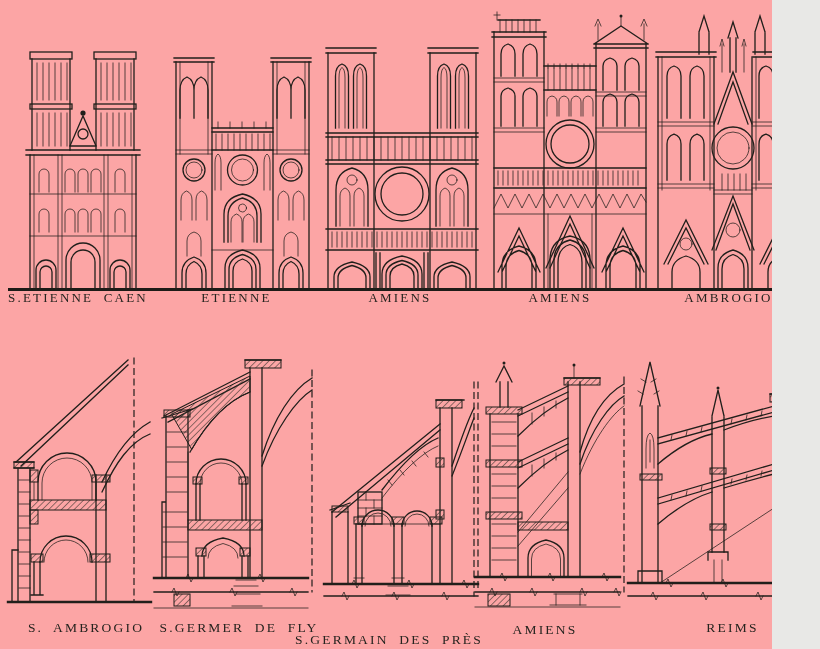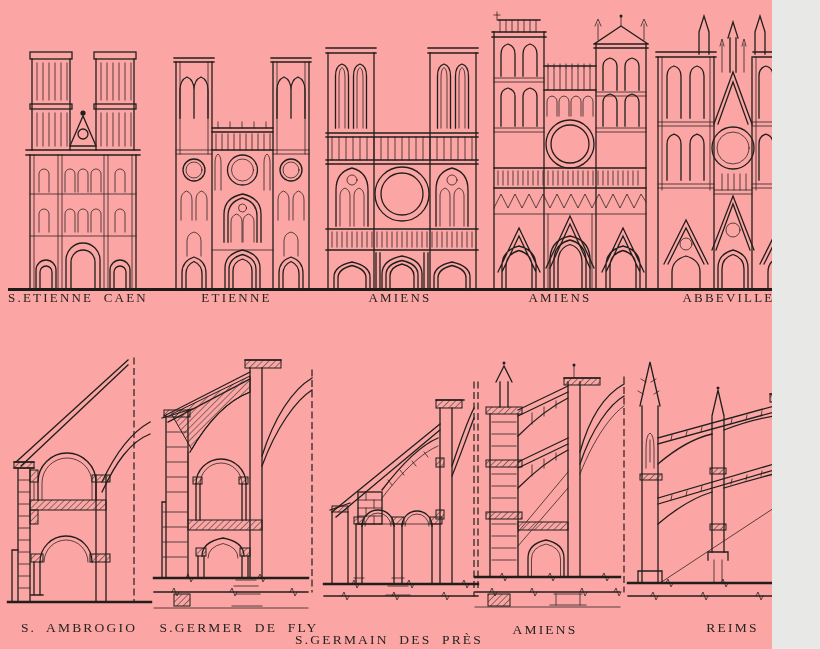--- a/index.html
+++ b/index.html
@@ -160,21 +160,21 @@
       <path d="M60,236L81,182L102,236M64,236L81,190L98,236"></path>
       <circle class="thin" cx="81" cy="216" r="7"></circle>
       <path d="M66,276V254Q66,240 81,236Q96,240 96,254V276M70,276V255Q70,244 81,240.5Q92,244 92,255V276"></path>
       <path d="M12,250L34,206L56,250M16,250L34,214L52,250"></path>
       <circle class="thin" cx="34" cy="230" r="6"></circle>
       <path d="M20,276V258Q20,246 34,242Q48,246 48,258V276"></path>
       <path d="M108,250L130,206L152,250M112,250L130,214L148,250"></path>
       <circle class="thin" cx="130" cy="230" r="6"></circle>
       <path d="M116,276V258Q116,246 130,242Q144,246 144,258V276"></path>
     </svg>
-    <figcaption class="cap" style="margin-left:-6px">ABBEVILLE</figcaption>
+    <figcaption class="cap" style="margin-left:-6px">AMBROGIO</figcaption>
   </figure>
 
   <figure class="fig" style="left:4px;top:350px;width:150px;height:262px">
     <svg class="dwg" viewBox="0 0 150 262">
       <path class="dash" d="M130,8V252"></path>
       <path d="M12,112L124,10M17,116L124,15"></path>
       <rect class="hf" x="10" y="112" width="20" height="6"></rect>
       <path d="M14,118V252M26,118V252M10,112h20M10,118h20"></path>
       <path class="thin" d="M15,130h11M15,142h11M15,154h11M15,166h11M15,178h11M15,190h11M15,202h11M15,214h11M15,226h11M15,238h11"></path>
       <path d="M8,200V252M8,200h6"></path>
@@ -186,21 +186,21 @@
       <path d="M92,125V252M102,125V252"></path>
       <rect class="hf" x="88" y="125" width="18" height="7"></rect>
       <rect class="hf" x="86" y="204" width="20" height="8"></rect>
       <rect class="hf" x="27" y="204" width="12" height="8"></rect>
       <rect class="hf" x="26" y="160" width="8" height="14"></rect>
       <path d="M36,212A26,26 0 0 1 88,212"></path>
       <path class="thin" d="M40,212A22,22 0 0 1 84,212"></path>
       <path d="M30,212V245M36,212V245M27,245h12"></path>
       <path class="bold" d="M4,252H147"></path>
     </svg>
-    <figcaption class="cap big" style="margin-top:8px">S. AMBROGIO</figcaption>
+    <figcaption class="cap big" style="margin-left:7px;margin-top:8px">S. AMBROGIO</figcaption>
   </figure>
 
   <figure class="fig" style="left:150px;top:352px;width:168px;height:262px">
     <svg class="dwg" viewBox="0 0 168 262">
       <path class="dash" d="M162,18V240"></path>
       <rect class="hf" x="95" y="8" width="36" height="8"></rect>
       <path d="M100,16V226M112,16V226M95,8h36"></path>
       <path d="M112,104C124,66 142,38 162,26M112,114C126,76 146,48 162,38"></path>
       <path d="M14,64L100,20M18,70L100,27"></path>
       <path class="hf" d="M22,62L100,24L100,40Q66,54 42,97Z"></path>

